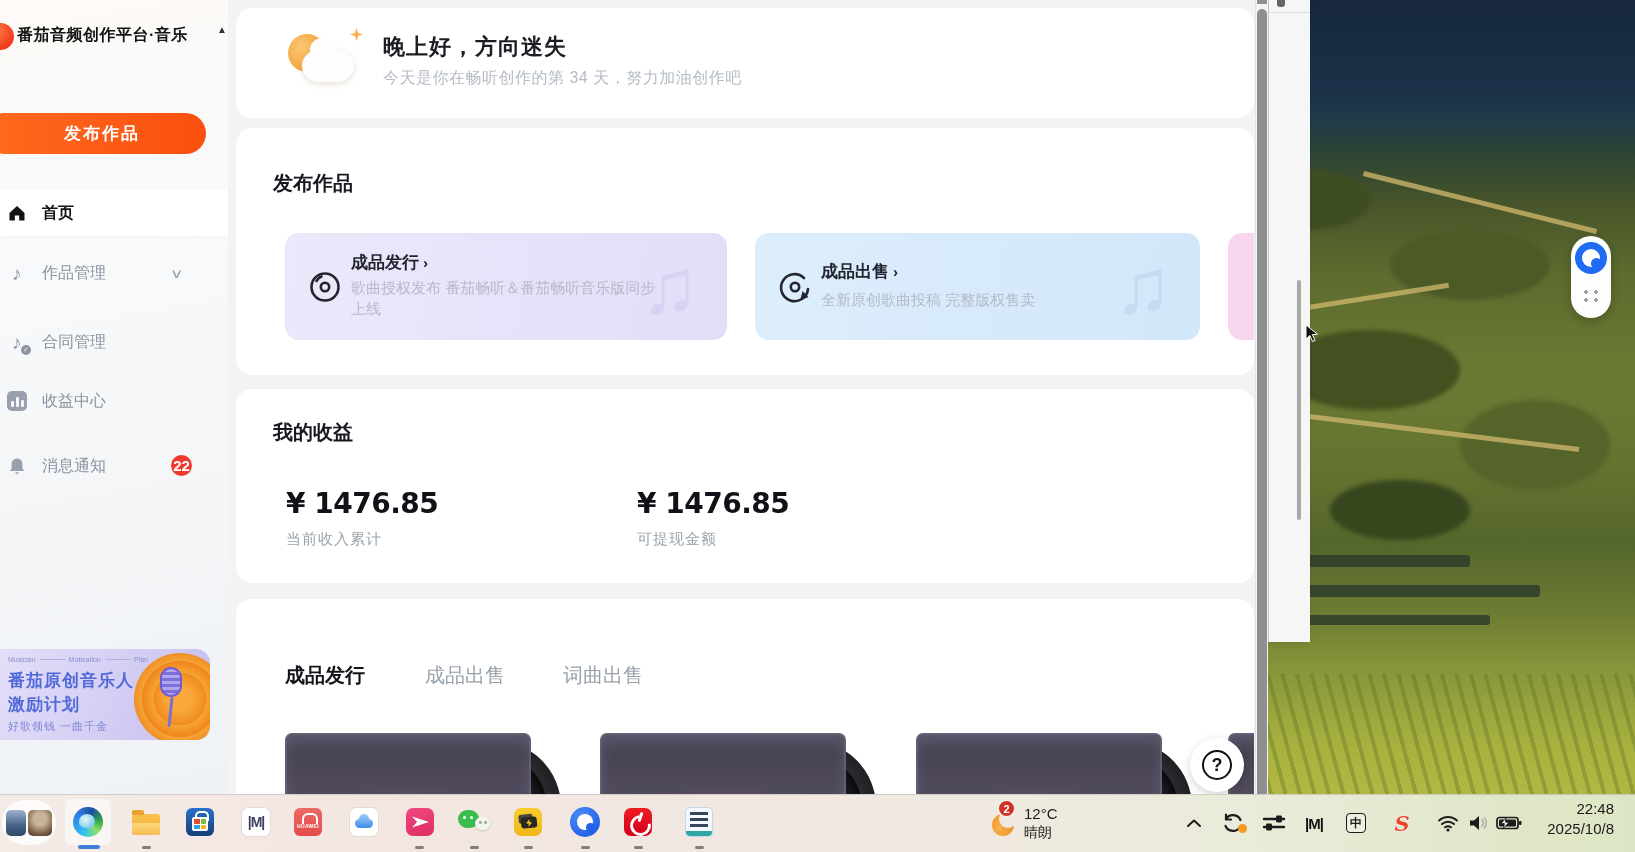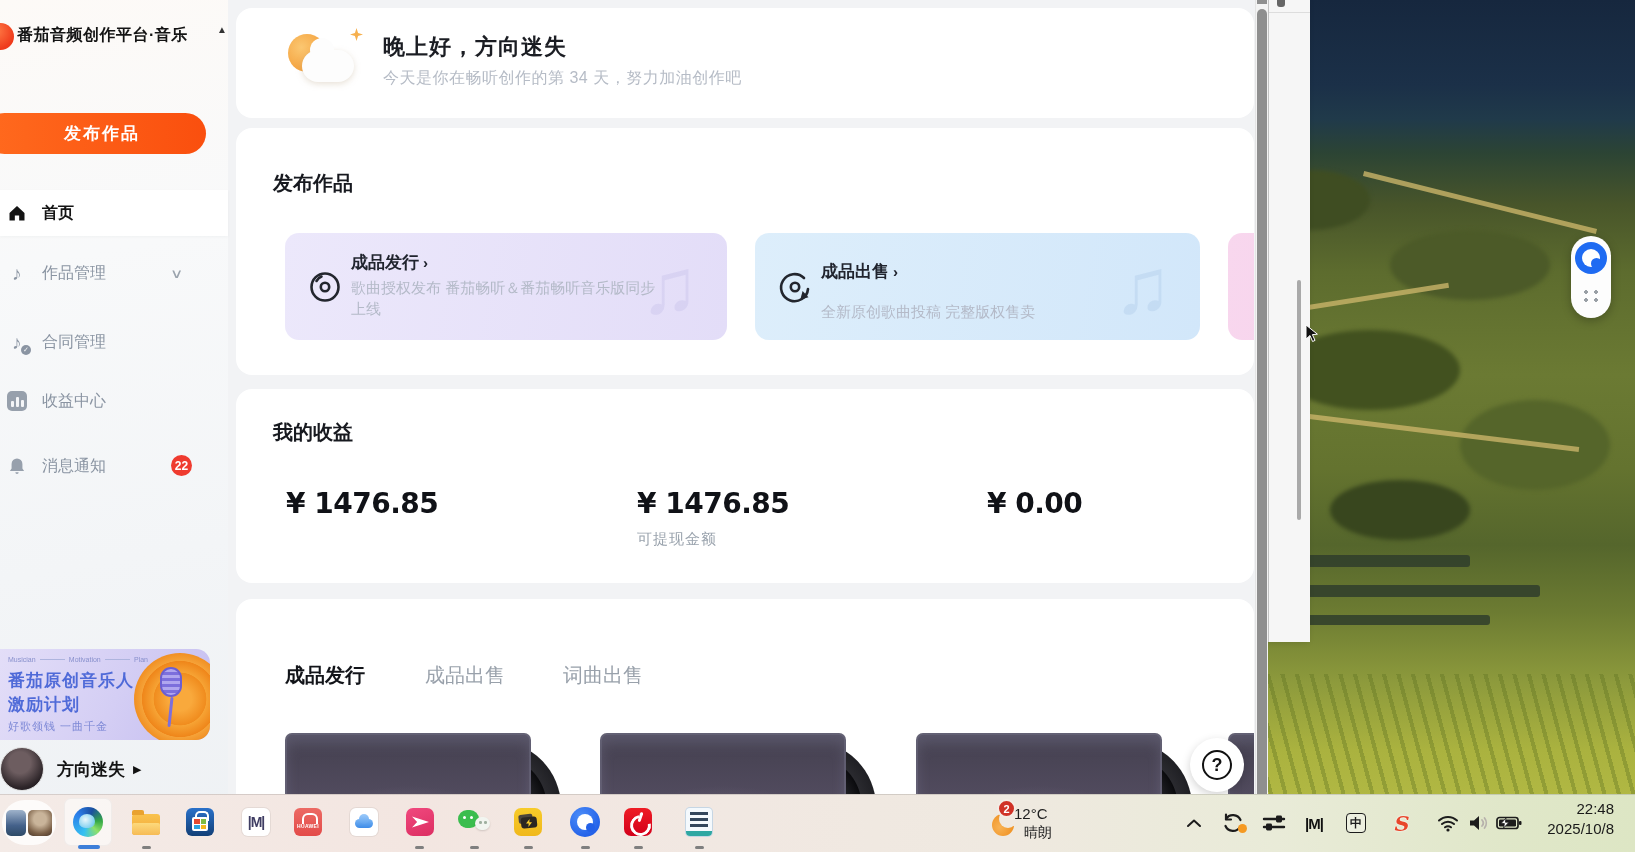--- a/index.html
+++ b/index.html
@@ -46,21 +46,21 @@
 
   .publish-btn { position:absolute; left:-16px; top:113px; width:222px; height:41px; border-radius:22px;
     background:linear-gradient(90deg,#ff6a1e,#fa4f0e); color:#fff; font-size:17px; font-weight:bold;
     display:flex; align-items:center; justify-content:center; padding-left:14px; letter-spacing:2px; cursor:pointer; }
 
   .nav-item { position:absolute; left:0; width:228px; height:46px; display:flex; align-items:center; color:#8a94a2; font-size:16px; }
   .nav-item .ico { width:22px; height:22px; margin-left:6px; margin-right:14px; display:flex; align-items:center; justify-content:center; position:relative; }
   .nav-item.active { background:#fff; color:#141414; font-weight:bold; box-shadow:0 1px 3px rgba(30,40,60,.04); }
   .nav-chevron { position:absolute; left:172px; font-size:13px; color:#9aa3ad; transform:scaleX(1.4); }
   .nav-badge { position:absolute; left:171px; top:12px; min-width:21px; height:21px; border-radius:11px; background:#ef3b2f;
-    color:#fff; font-size:12px; font-weight:bold; display:flex; align-items:center; justify-content:center; }
+    color:#fff; font-size:15px; font-weight:bold; display:flex; align-items:center; justify-content:center; }
   .note-glyph { font-size:19px; line-height:1; color:#8a94a2; }
   .check-mini { position:absolute; right:-3px; bottom:-2px; width:10px; height:10px; background:#8a94a2; border-radius:50%;
     color:#f2f3f5; font-size:7px; display:flex; align-items:center; justify-content:center; }
   .chart-ico { width:20px; height:20px; background:#97a0ac; border-radius:5px; position:relative; }
   .chart-ico i { position:absolute; bottom:4px; width:3px; background:#f4f5f7; border-radius:1px; }
   .chart-ico i:nth-child(1){ left:4px; height:6px; }
   .chart-ico i:nth-child(2){ left:9px; height:10px; }
   .chart-ico i:nth-child(3){ left:14px; height:7px; }
 
   
@@ -221,21 +221,21 @@
   .notepad-ico::before { content:""; position:absolute; left:4px; top:4px; width:18px; height:16px;
     background:repeating-linear-gradient(180deg,#33465c 0 2.5px,transparent 2.5px 6px); }
   .notepad-ico::after { content:""; position:absolute; left:0; bottom:0; width:100%; height:5px; background:#2fa7a2; }
 
   
   .weather { position:absolute; left:986px; top:797px; width:120px; height:50px; cursor:pointer; z-index:61; }
   .w-moon { position:absolute; left:6px; top:17px; width:22px; height:22px; border-radius:50%; background:radial-gradient(circle at 35% 60%,#f8b254,#ef8f1f 80%); }
   .w-moon::after { content:""; position:absolute; left:7px; top:-4px; width:18px; height:18px; border-radius:50%; background:#f0e9e1; }
   .w-badge { position:absolute; left:11px; top:2px; width:19px; height:19px; border-radius:50%; background:#d03227; border:2px solid #f4ece5;
     color:#fff; font-size:11px; font-weight:bold; display:flex; align-items:center; justify-content:center; z-index:2; }
-  .w-temp { position:absolute; left:28px; top:8px; font-size:15px; color:#1f1f1f; }
+  .w-temp { position:absolute; left:38px; top:8px; font-size:15px; color:#1f1f1f; }
   .w-cond { position:absolute; left:38px; top:27px; font-size:14px; color:#1f1f1f; }
 
   
   .tray-ico { position:absolute; top:794px; height:58px; display:flex; align-items:center; justify-content:center; cursor:pointer; z-index:61; }
   .ime-box { width:20px; height:20px; border:1.8px solid #1c1c1c; border-radius:4px; display:flex; align-items:center; justify-content:center;
     font-size:12px; font-weight:bold; color:#1c1c1c; background:rgba(255,255,255,.3); }
   .sogou-s { font-size:21px; font-weight:bold; font-style:italic; color:#e8472b; text-shadow:0 0 1px #fff,0 0 2px #fff; font-family:"DejaVu Serif","Liberation Serif",serif; }
   .mtray { font-size:15px; font-weight:bold; color:#111; letter-spacing:-1px; }
   .clock { position:absolute; left:1500px; top:800px; width:114px; text-align:right; color:#1a1a1a; z-index:61; cursor:pointer; }
   .clock .t { font-size:15px; }
@@ -340,25 +340,20 @@
         </div>
         <div class="banner-t1">番茄原创音乐人</div>
         <div class="banner-t2">激励计划</div>
         <div class="banner-sub">好歌领钱  一曲千金</div>
         <div class="mic">
           <div class="mic-head"></div>
             <div class="mic-stem"></div>
         </div>
       </div>
 
-      <div class="user-row">
-        <div class="avatar"></div>
-        <span class="user-name">方向迷失</span>
-        <span class="user-arrow">▶</span>
-      </div>
     </div>
 
     <div class="card greet-card">
       <div class="moon-wrap">
         <div class="moon"></div>
         <div class="sparkle"></div>
         <div class="cloud"></div>
       </div>
       <div class="greet-title">晚上好，方向迷失</div>
       <div class="greet-sub">今天是你在畅听创作的第 34 天，努力加油创作吧</div>
@@ -383,37 +378,37 @@
       <div class="promo promo-b">
         <span class="wm">♫</span>
         <svg class="p-ico" viewBox="0 0 36 36">
           <path d="M31 20 a13.5 13.5 0 1 1 -4-11" fill="none" stroke="#23262e" stroke-width="2.6" stroke-linecap="round"></path>
           <circle cx="18" cy="18" r="4.2" fill="none" stroke="#23262e" stroke-width="2.6"></circle>
           <path d="M26 22 l5 7 l-8.5 1.2 Z" fill="#23262e" transform="rotate(-8 26 25)"></path>
         </svg>
         <div class="p-title" style="top:27px;">
           <span>成品出售</span><span class="p-chev">›</span>
         </div>
-        <div class="p-desc" style="top:68px;width:330px;">全新原创歌曲投稿 完整版权售卖</div>
+        <div class="p-desc" style="top:56px;width:330px;">全新原创歌曲投稿 完整版权售卖</div>
       </div>
 
       <div class="promo promo-c"></div>
     </div>
 
     <div class="card earn-card">
       <div class="h-title earn-head">我的收益</div>
       <div class="stat" style="left:50px;">
         <div class="v">¥ 1476.85</div>
+        <div class="l">当前收入累计</div>
       </div>
       <div class="stat" style="left:401px;">
         <div class="v">¥ 1476.85</div>
         <div class="l">可提现金额</div>
       </div>
       <div class="stat" style="left:751px;">
-        <div class="v">¥ 0.00</div>
       </div>
     </div>
 
     <div class="card works-card">
       <div class="tab active" style="left:49px;">成品发行</div>
       <div class="tab" style="left:189px;">成品出售</div>
       <div class="tab" style="left:327px;">词曲出售</div>
 
       <div class="cover-group" style="left:49px;">
         <div class="vinyl-disc"></div>

